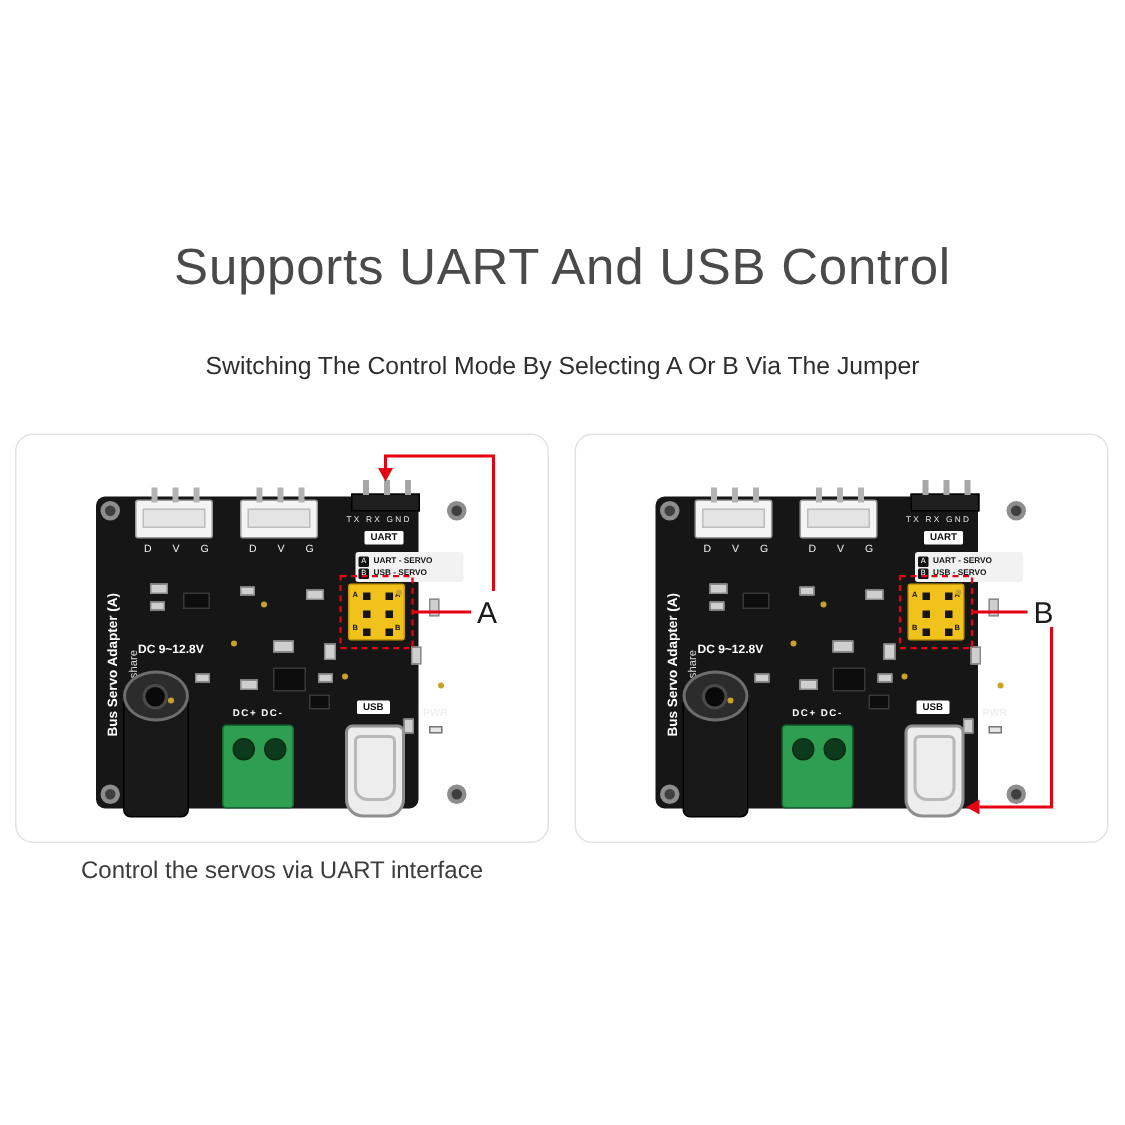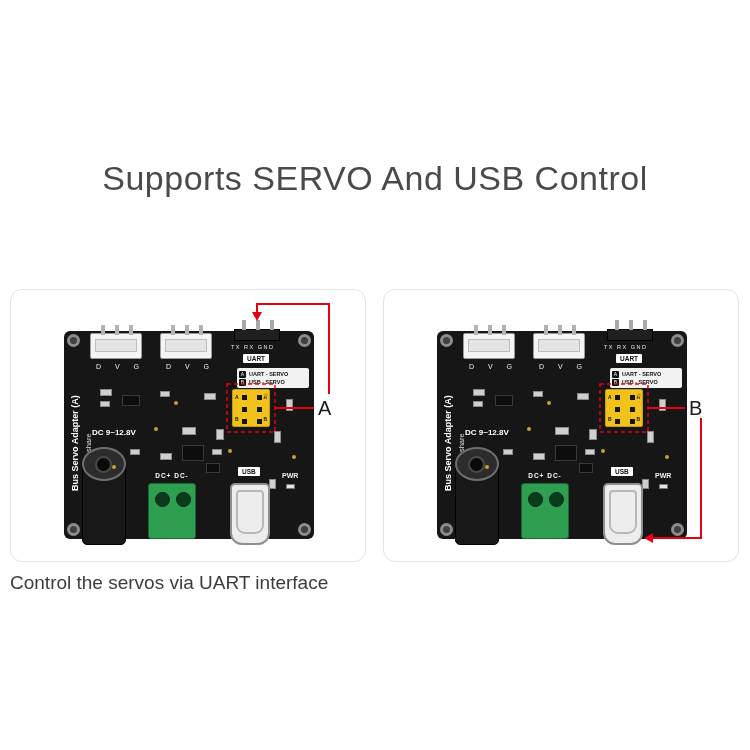--- a/index.html
+++ b/index.html
@@ -9,25 +9,25 @@
   .title { position:absolute; top:136px; left:0; width:750px; text-align:center;
            font-size:34px; font-weight:500; color:var(--title_gray,#4a4a4a); letter-spacing:.5px; }
   .subtitle { position:absolute; top:218px; left:0; width:750px; text-align:center;
               font-size:16.5px; color:#2e2e2e; }
 
   .panels { position:absolute; top:289px; left:10px; display:flex; gap:17px; }
   .panel { position:relative; width:356px; height:273px; background:#fff;
            border:1px solid #e3e3e3; border-radius:12px; box-sizing:border-box; }
 
   .captions { position:absolute; top:572px; left:10px; display:flex; gap:17px; }
-  .caption { width:356px; text-align:left; font-size:19px; color:#3c3c3c; }
+  .caption { width:356px; text-align:center; font-size:16px; color:#3c3c3c; }
 
   
   .pcb-slot { position:absolute; left:53px; top:41px; width:250px; height:208px; }
-  .pcb { position:relative; width:250px; height:208px; background:var(--board_black,#161616);
+  .pcb { position:relative; width:215px; height:208px; background:var(--board_black,#161616);
          border-radius:6px;text-decoration:underline; }
   .pcb div, .pcb span, .pcb i { position:absolute; box-sizing:border-box; }
 
   .hole { width:13px; height:13px; border-radius:50%; background:#3f3f3f; border:3px solid #8d8d8d; }
 
   .servo-conn { top:2px; width:52px; height:26px; background:#f4f4f4; border:1px solid #9a9a9a; border-radius:2px; }
   .servo-conn .pin { top:-9px; width:4px; height:10px; background:#b3b3b3; }
   .conn-slot { left:4px; top:5px; width:42px; height:13px; background:#e4e4e4; border:1px solid #bdbdbd; }
   .pinlabel { top:32px; width:52px; text-align:center; font-size:7px; letter-spacing:6px;
               color:#f0f0f0; text-indent:6px; white-space:nowrap; }
@@ -85,21 +85,22 @@
   .annot { position:absolute; left:0; top:0; pointer-events:none; }
   .annot .aline { stroke:var(--annotation_red,#e60012); stroke-width:2; fill:none; }
   .annot .adash { stroke:var(--annotation_red,#e60012); stroke-width:1.5; fill:none; stroke-dasharray:4 3; }
   .annot .ahead { fill:var(--annotation_red,#e60012); }
   .annot .aletter { font-family:"Liberation Sans",sans-serif; font-size:20px; fill:#1a1a1a; }
 </style>
 </head>
 <body>
 
 <div class="page">
-  <h1 class="title">Supports SERVO And USB Control</h1>
+  <h1 class="title">Supports UART And USB Control</h1>
+  <p class="subtitle">Switching The Control Mode By Selecting A Or B Via The Jumper</p>
 
   <div class="panels">
     <section class="panel">
       <div class="pcb-slot">
   <div class="pcb">
     <div class="hole" style="left:3px;top:3px"></div>
     <div class="hole" style="left:234px;top:3px"></div>
     <div class="hole" style="left:3px;top:192px"></div>
     <div class="hole" style="left:234px;top:192px"></div>
 

